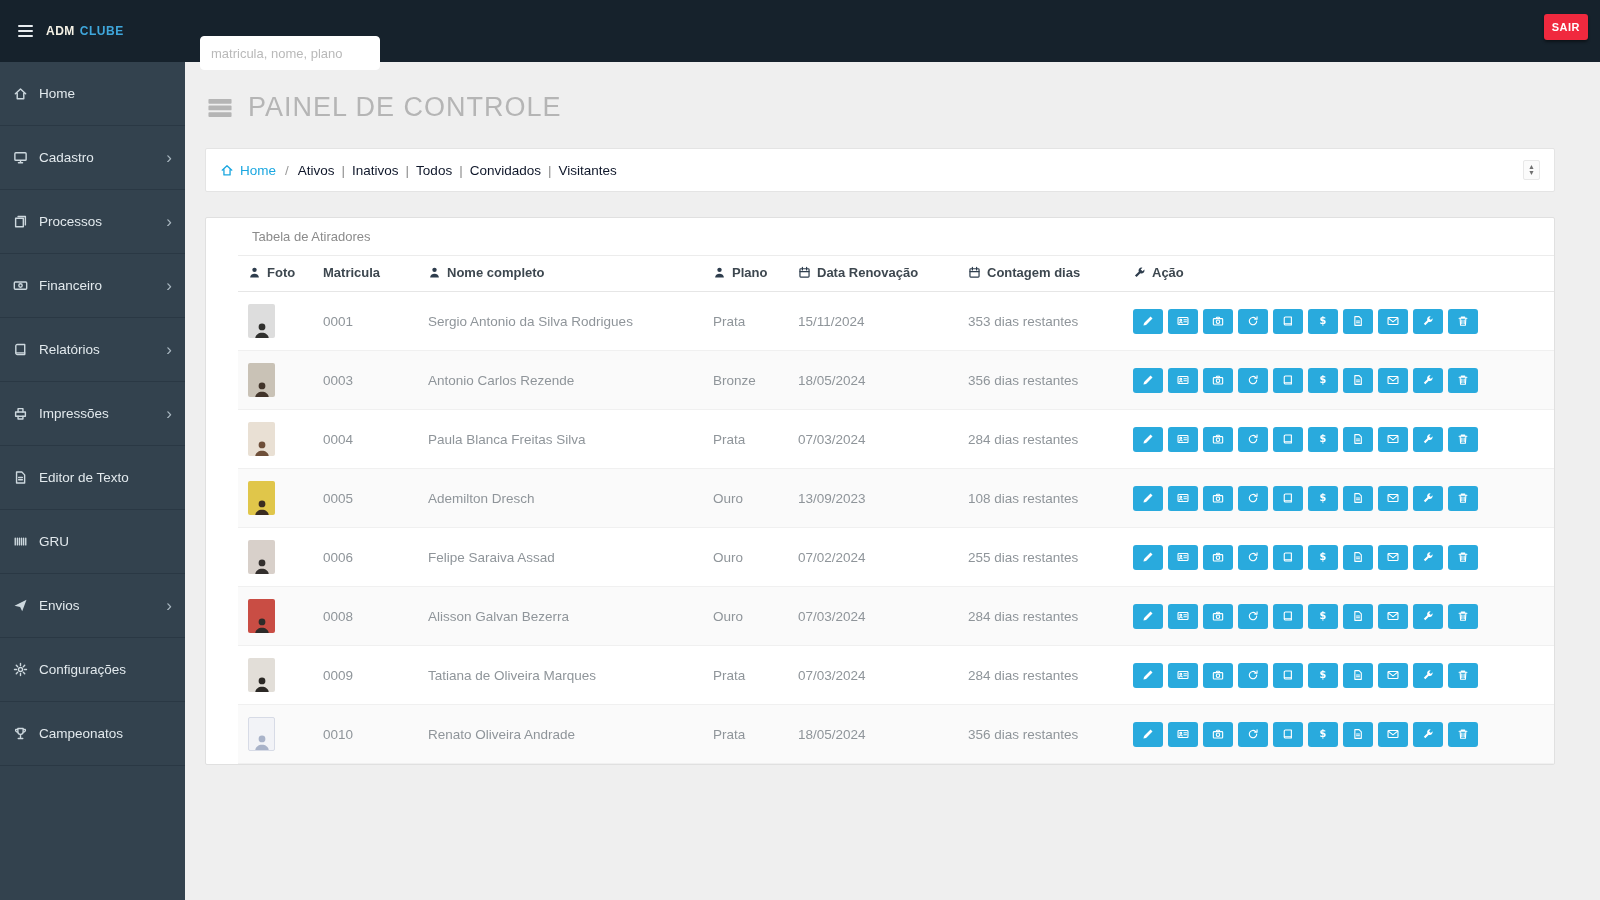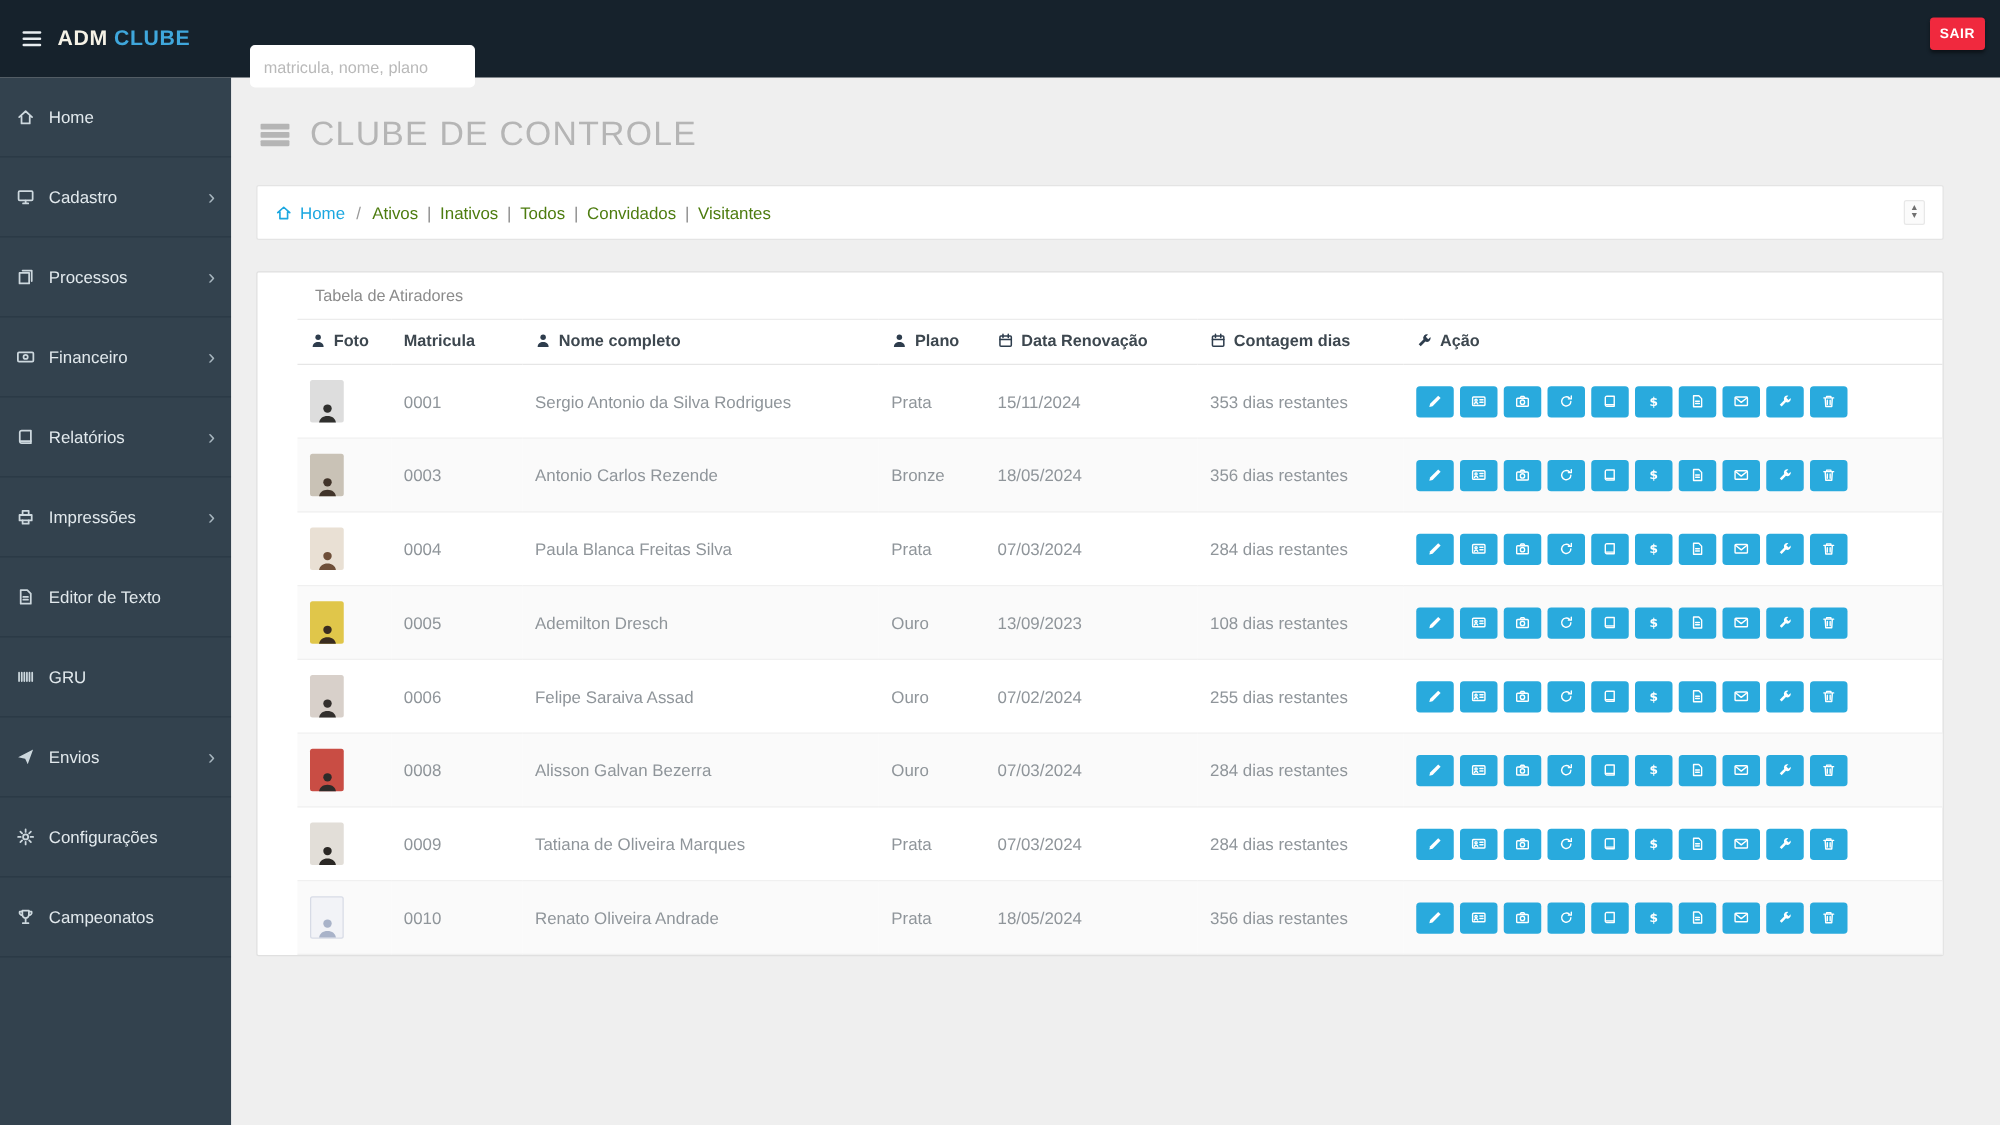--- a/index.html
+++ b/index.html
@@ -12,21 +12,21 @@
   .app { width:1600px; height:900px; display:flex; flex-direction:column; }
 
   
   .topbar {
     height:62px; background:#16222c; display:flex; align-items:center;
     flex:0 0 62px; position:relative; z-index:5;
   }
   .brand-wrap { width:185px; flex:0 0 185px; display:flex; align-items:center; gap:11px; padding-left:16px; }
   .hamburger { display:flex; flex-direction:column; gap:3px; cursor:pointer; padding:4px 2px; }
   .hamburger span { display:block; width:15px; height:2px; background:#e8edf0; border-radius:1px; }
-  .brand { font-size:17px; font-weight:bold; letter-spacing:.5px; white-space:nowrap; cursor:pointer;text-align:right; }
+  .brand { font-size:12px; font-weight:bold; letter-spacing:.5px; white-space:nowrap; cursor:pointer;text-align:right; }
   .brand-adm { color:#f5f2e6; }
   .brand-clube { color:#3fa7dc; margin-left:5px; }
   .search {
     width:180px; height:34px; margin-left:15px; border:1px solid #ffffff; border-radius:4px;
     padding:0 10px; font-size:13px; color:#555; outline:none; font-family:"Liberation Sans",sans-serif;margin-top:44px;
   }
   .search::placeholder { color:#b9b9b9; }
   .logout {
     margin-left:auto; margin-right:12px; align-self:flex-start; margin-top:14px;
     background:#f0293e; color:#fff; border:none; border-radius:3px;
@@ -58,21 +58,21 @@
   .page-title-icon { width:28px; height:28px; color:#b5b5b5; }
   h1.page-title { margin:0; font-size:27px; font-weight:400; letter-spacing:1px; color:#b5b5b5; }
 
   .bc-bar {
     margin:0 45px 25px 20px; background:#fff; border:1px solid #e4e4e4; border-radius:2px;
     height:44px; display:flex; align-items:center; padding:0 14px; font-size:13.5px;
   }
   .bc-home { color:#1ba7e0; display:inline-flex; align-items:center; gap:6px; cursor:pointer; text-decoration:none; }
   .bc-home .i { color:#1ba7e0; }
   .bc-sep { color:#9a9a9a; margin:0 9px; }
-  .bc-link { color:#4d7c0f; cursor:pointer; text-decoration:none; }
+  .bc-link { color:#0f172a; cursor:pointer; text-decoration:none; }
   .bc-pipe { color:#8a8a8a; margin:0 7px; }
   .bc-spinner {
     margin-left:auto; display:flex; flex-direction:column; align-items:center;
     font-size:7px; line-height:6px; color:#707070; cursor:pointer; padding:3px 4px;
     border:1px solid #e8e8e8; border-radius:2px; background:#fbfbfb;
   }
 
   .panel { margin:0 45px 20px 20px; background:#fff; border:1px solid #e0e0e0; border-radius:2px;padding-left:32px; }
   .panel-heading { padding:11px 14px; font-size:13px; color:#8b8b8b; }
 
@@ -233,21 +233,21 @@
     <main class="main">
 
       <div class="page-title-row">
         <span class="i page-title-icon" id="page-title-icon">
             <svg viewBox="0 0 16 16" fill="currentColor" stroke="none">
               <rect x="1.4" y="2.8" width="13.2" height="2.7" rx="0.5"></rect>
               <rect x="1.4" y="6.6" width="13.2" height="2.7" rx="0.5"></rect>
               <rect x="1.4" y="10.4" width="13.2" height="2.7" rx="0.5"></rect>
             </svg>
           </span>
-        <h1 class="page-title">CLUBE DE CONTROLE</h1>
+        <h1 class="page-title">PAINEL DE CONTROLE</h1>
       </div>
 
       <nav class="bc-bar">
         <a class="bc-home">
           <span class="i" id="bc-home-icon">
               <svg viewBox="0 0 16 16" fill="none" stroke="currentColor" stroke-width="1.5" stroke-linecap="round" stroke-linejoin="round">
                 <path d="M2.5 8.2 8 3.2l5.5 5M4.5 7.6v6h7v-6"></path>
               </svg>
             </span>
           <span>Home</span>

